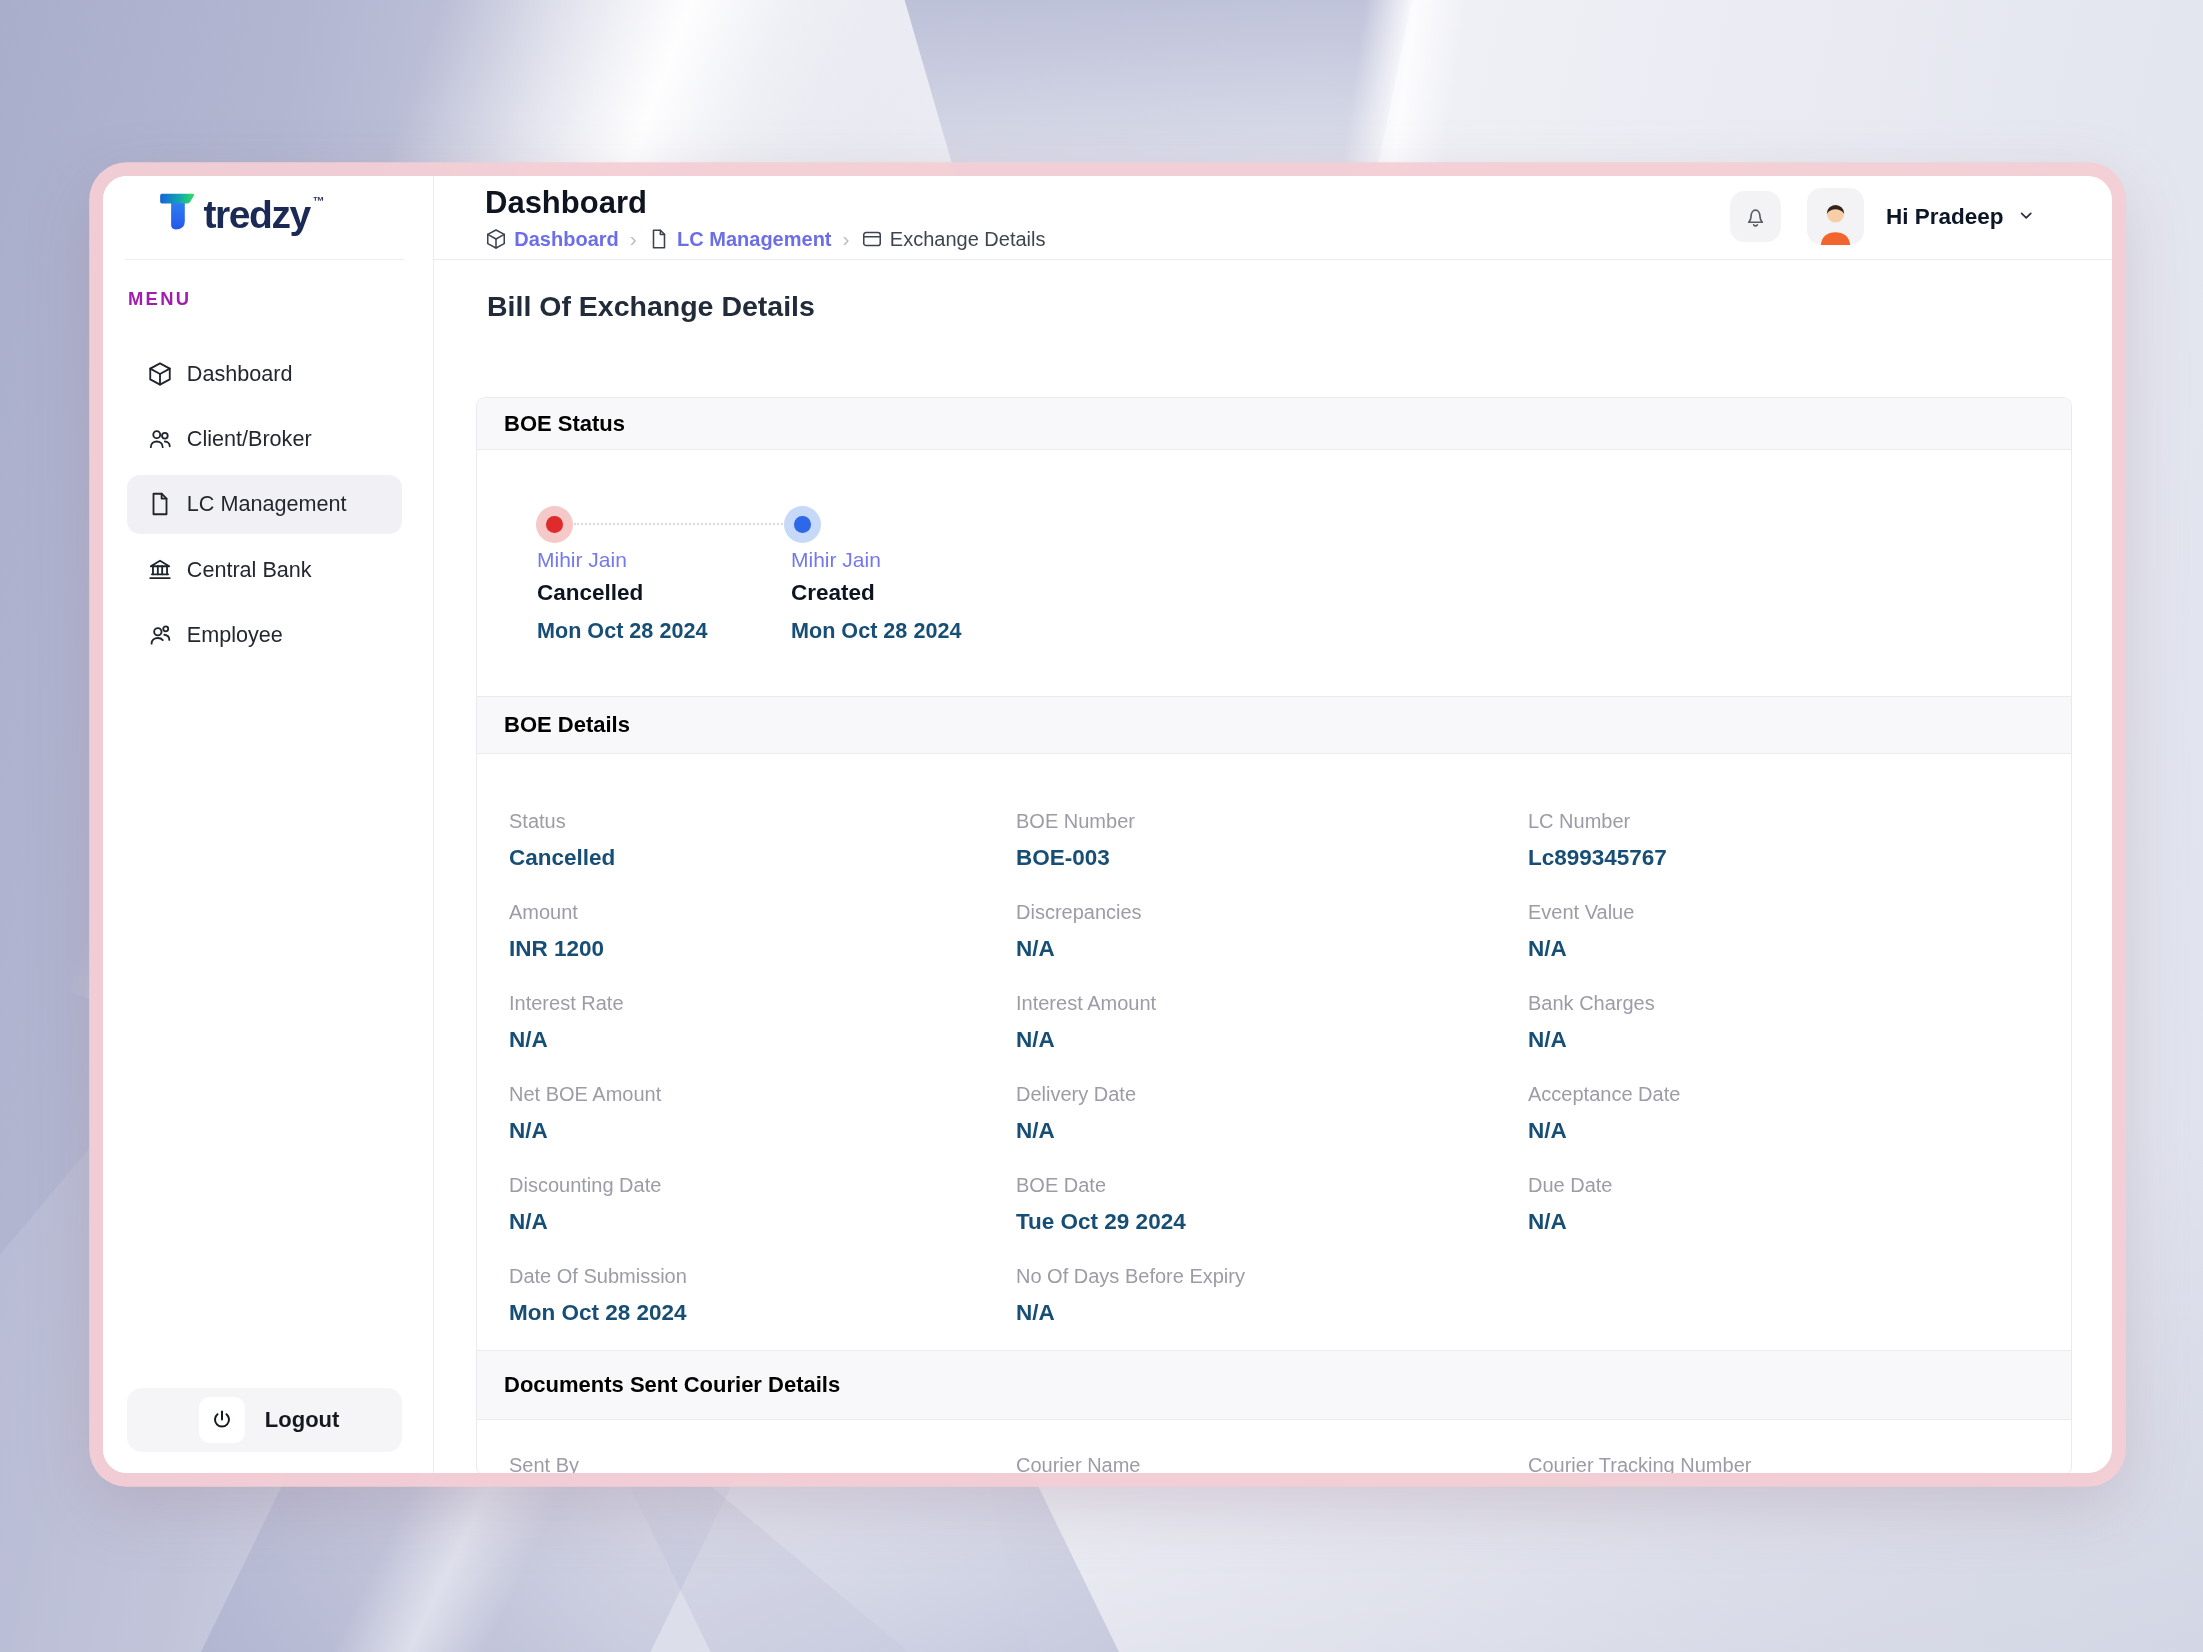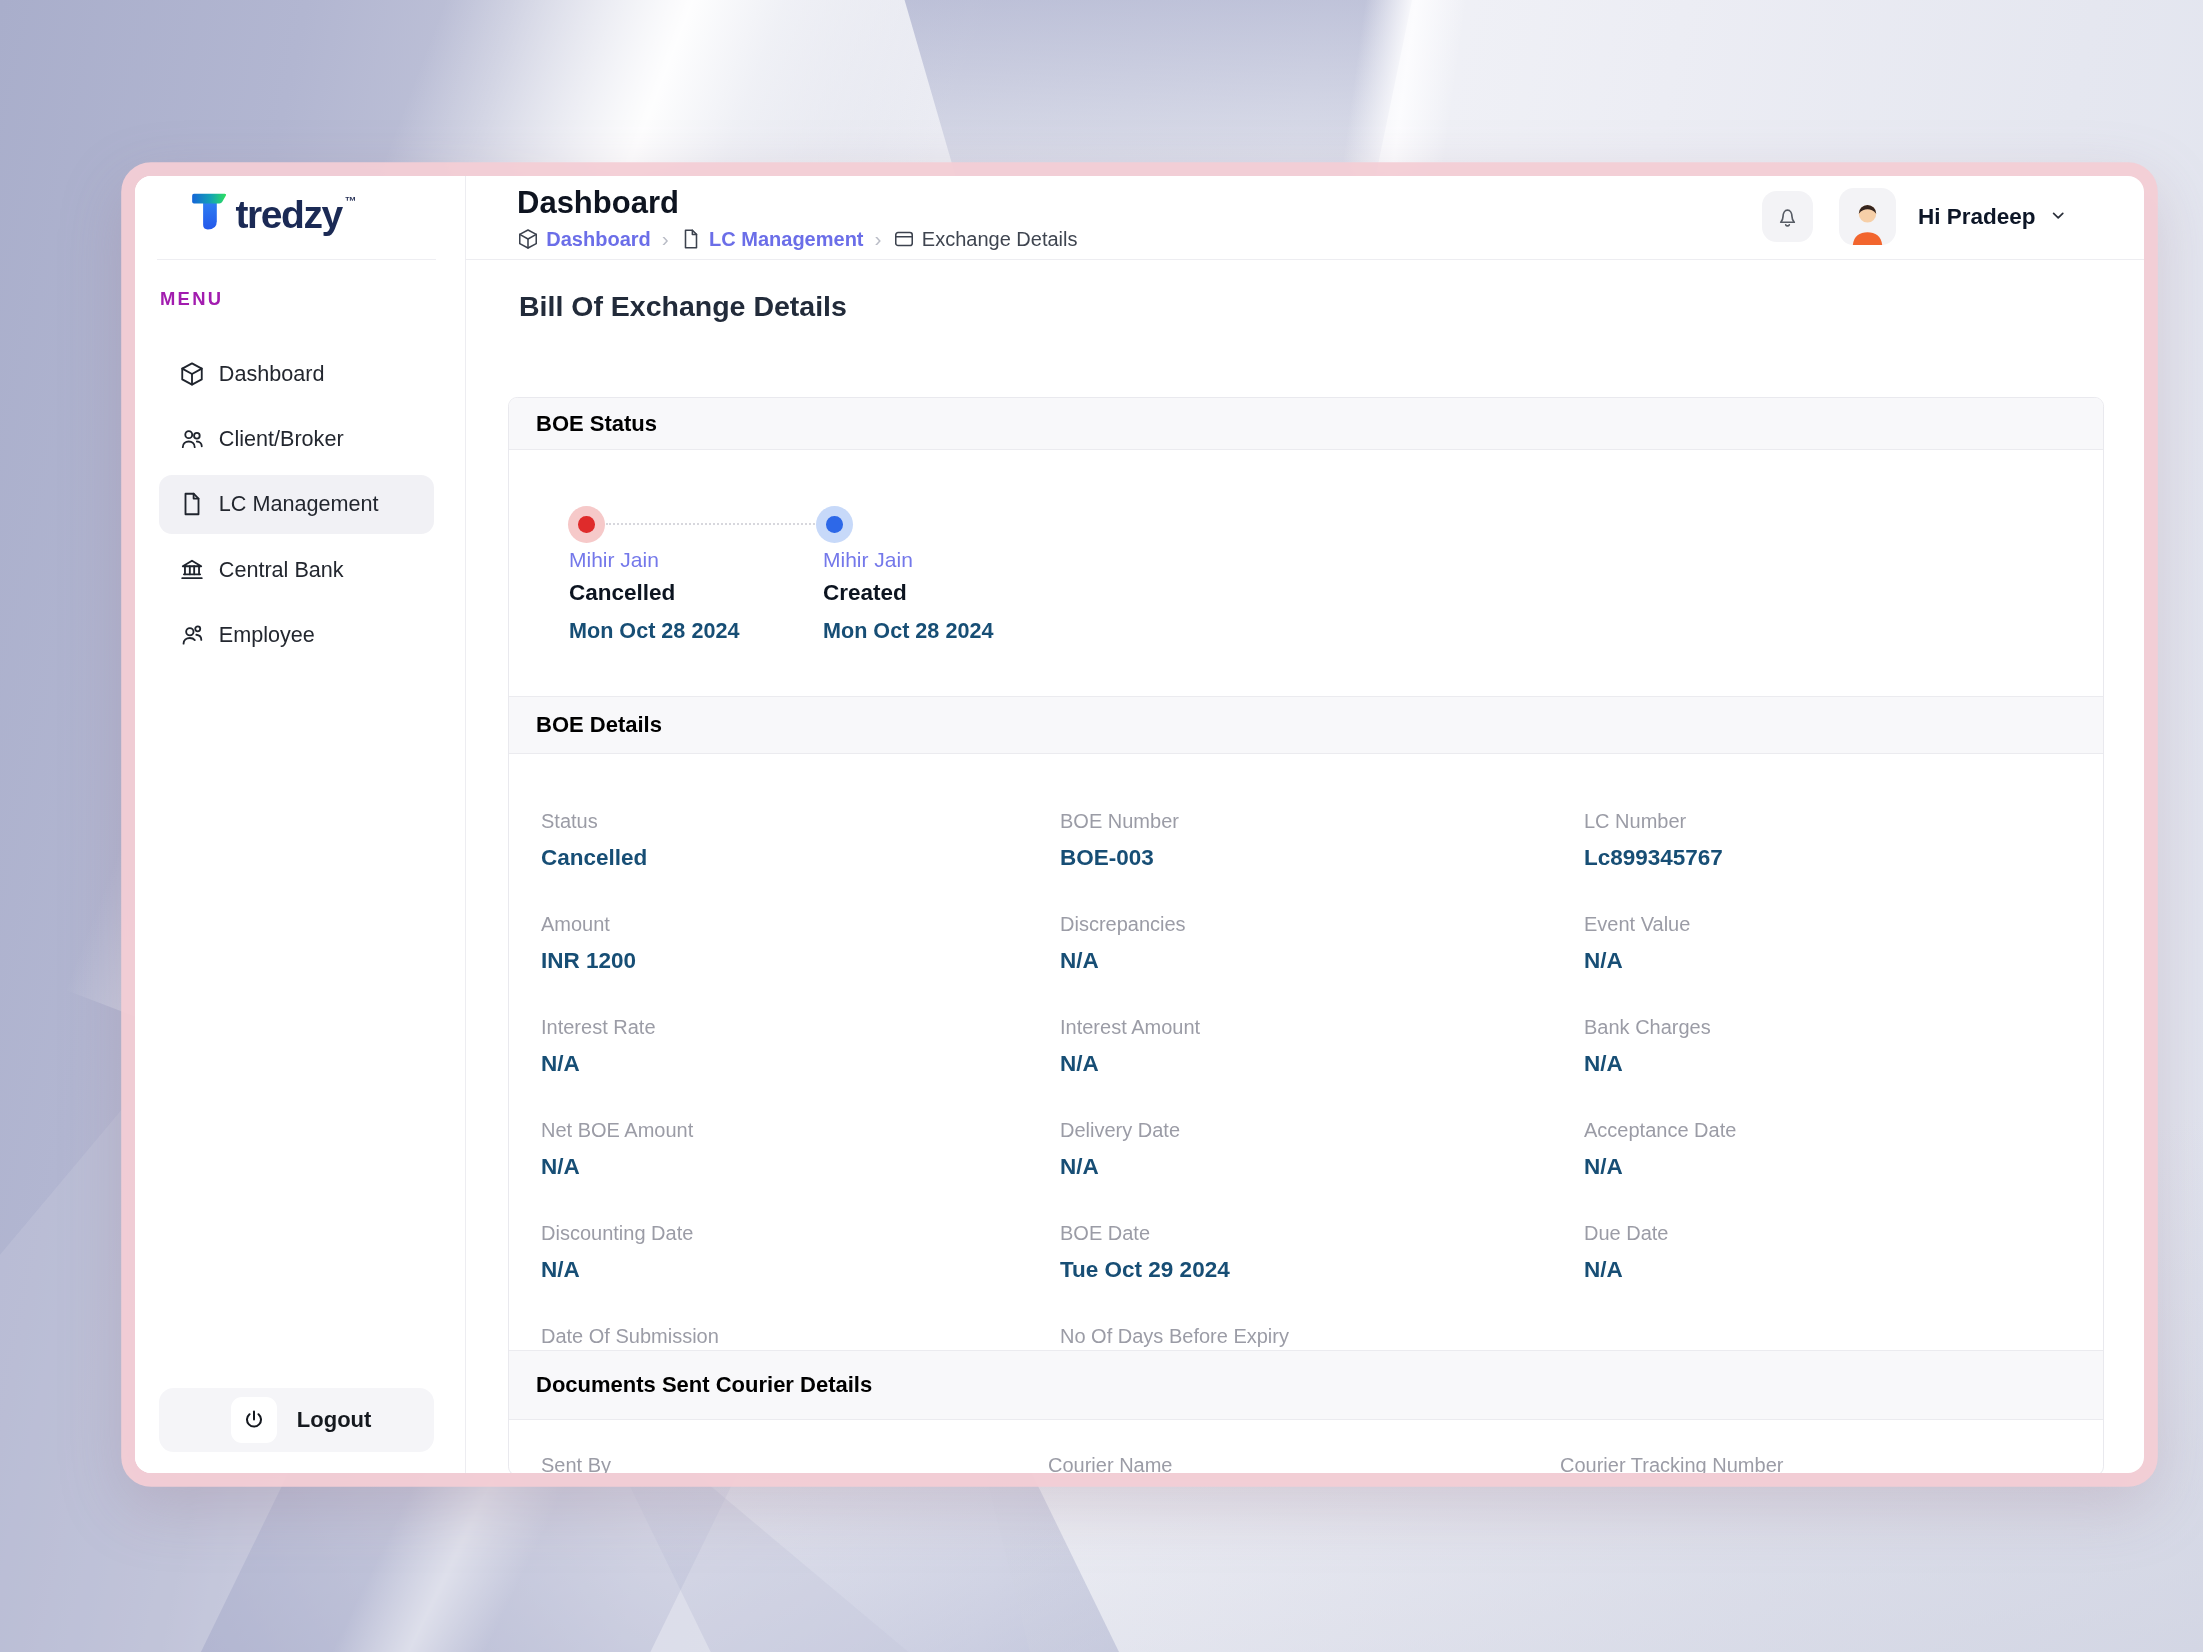--- a/index.html
+++ b/index.html
@@ -19,22 +19,22 @@
   .sh-b2 { left:725px; bottom:-514px; width:367px; height:1056px; transform:rotate(-26deg);
     background:linear-gradient(180deg, rgba(152,158,195,0) 18%, rgba(152,158,195,.5) 60%); }
   .sh-b5 { left:395px; bottom:-321px; width:138px; height:872px; transform:rotate(26deg);
     background:linear-gradient(90deg, rgba(255,255,255,0), rgba(255,255,255,.75) 50%, rgba(255,255,255,0)); }
   .sh-b3 { left:-294px; bottom:-689px; width:1148px; height:1056px; transform:rotate(40deg);
     background:#c6c9db; opacity:.4; }
   .sh-b4 { right:-230px; bottom:-459px; width:1377px; height:872px; transform:rotate(-14deg);
     background:linear-gradient(180deg, rgba(214,217,230,0), rgba(206,209,224,.7) 60%); }
 
   .window { position:absolute; left:103px; top:176px; width:2009px; height:1297px;
-    background:#fff; border-radius:16px; overflow:hidden;
-    box-shadow:0 0 0 13.8px rgba(243,206,213,.95), 0 22px 64px 11px rgba(150,120,140,.28);margin-left:32px; }
+    background:#fff; border-radius:24px; overflow:hidden;
+    box-shadow:0 0 0 13.8px rgba(243,206,213,.95), 0 22px 64px 11px rgba(150,120,140,.28); }
 
   
   .sidebar { position:absolute; left:0; top:0; width:331px; height:100%; background:#fff; border-right:0.9px solid #ededf1; }
   .logo { position:absolute; left:55px; top:14.7px; display:flex; align-items:flex-start; }
   .logo-icon { margin-right:6.4px; margin-top:1.8px; }
   .logo-text { font-size:39px; font-weight:700; color:#1b2a55; letter-spacing:-1.4px; line-height:48px; }
   .logo-tm { font-size:12px; color:#2a3459; margin-top:3.7px; margin-left:2.8px; font-weight:700; }
   .sb-divider { position:absolute; left:22px; top:83px; width:279px; height:0.9px; background:#eeeef2; }
   .menu-label { position:absolute; left:25px; top:112px; font-size:18.4px; letter-spacing:2.3px; color:#a21caf; font-weight:600; }
   .nav { position:absolute; left:24px; top:168px; width:275px; }
@@ -79,21 +79,21 @@
   .halo.red { left:59px; top:108px; background:#f6c9c9; }
   .halo.red .dot { background:#df2b2b; }
   .halo.blue { left:307px; top:108px; background:#c7d9f9; }
   .halo.blue .dot { background:#2d68e8; }
   .tl-text { position:absolute; top:150px; }
   .tl-t1 { left:60px; } .tl-t2 { left:314px; }
   .tl-name { font-size:21px; color:#7478ea; font-weight:500; margin-bottom:8.3px; }
   .tl-status { font-size:22.5px; font-weight:700; color:#0c1420; margin-bottom:12px; }
   .tl-date { font-size:21.6px; color:#174e75; font-weight:600; }
 
-  .grid { position:absolute; left:32px; top:412px; width:1543px; display:grid; grid-template-columns:507px 512px 1fr; grid-auto-rows:91px;gap:12px; }
+  .grid { position:absolute; left:32px; top:412px; width:1543px; display:grid; grid-template-columns:507px 512px 1fr; grid-auto-rows:91px; }
   .lbl { font-size:20px; color:#9b9ca6; font-weight:500; margin-bottom:12px; }
   .val { font-size:22.5px; color:#174e75; font-weight:700; }
   .grid2 { position:absolute; left:32px; top:1056px; width:1543px; display:grid; grid-template-columns:507px 512px 1fr; }
 </style>
 </head>
 <body>
 
 <div id="stage">
   <div class="shape sh-white"></div>
   <div class="shape sh-wedge"></div>

